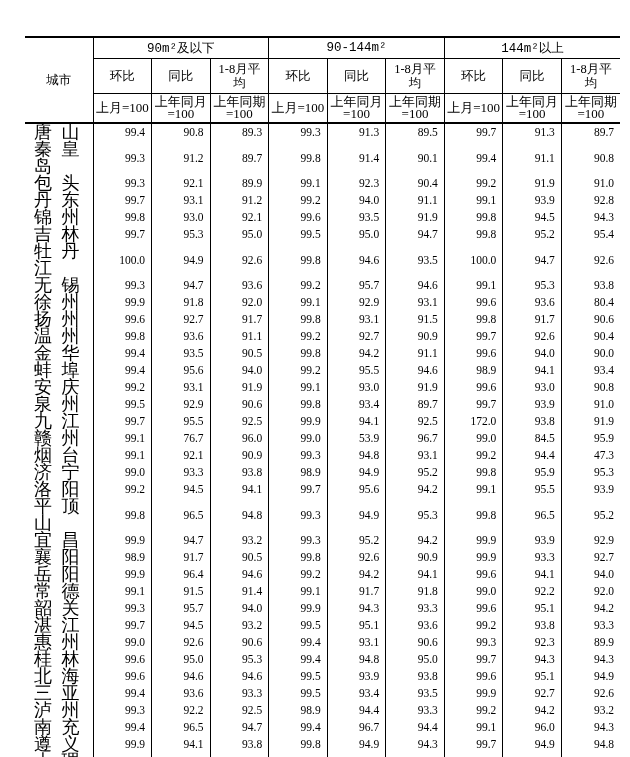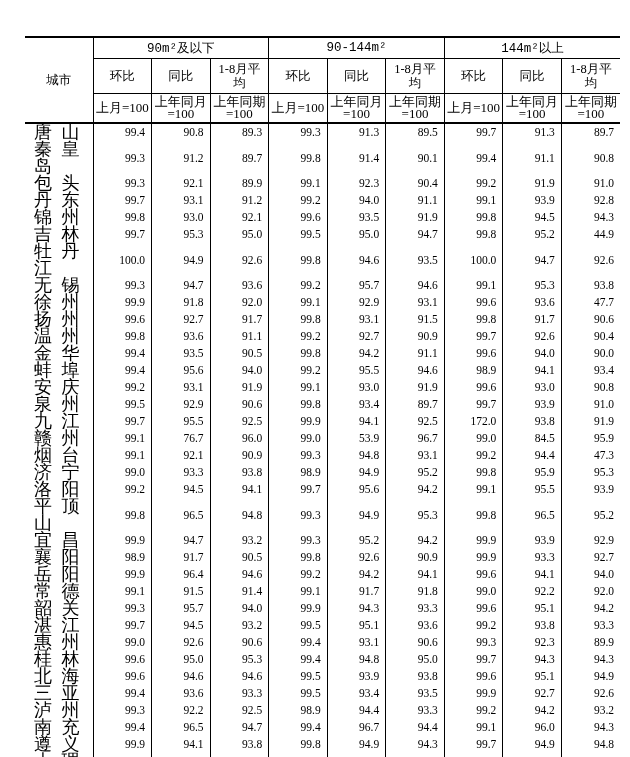--- a/index.html
+++ b/index.html
@@ -173,21 +173,21 @@
             <span class="cname">吉林</span>
           </td>
           <td class="val vr">99.7</td>
           <td class="val vr">95.3</td>
           <td class="val vr">95.0</td>
           <td class="val vr">99.5</td>
           <td class="val vr">95.0</td>
           <td class="val vr">94.7</td>
           <td class="val vr">99.8</td>
           <td class="val vr">95.2</td>
-          <td class="val">44.9</td>
+          <td class="val">95.4</td>
         </tr>
         <tr>
           <td class="city vr">
             <span class="cname">牡丹江</span>
           </td>
           <td class="val vr">100.0</td>
           <td class="val vr">94.9</td>
           <td class="val vr">92.6</td>
           <td class="val vr">99.8</td>
           <td class="val vr">94.6</td>
@@ -215,21 +215,21 @@
             <span class="cname">徐州</span>
           </td>
           <td class="val vr">99.9</td>
           <td class="val vr">91.8</td>
           <td class="val vr">92.0</td>
           <td class="val vr">99.1</td>
           <td class="val vr">92.9</td>
           <td class="val vr">93.1</td>
           <td class="val vr">99.6</td>
           <td class="val vr">93.6</td>
-          <td class="val">47.7</td>
+          <td class="val">80.4</td>
         </tr>
         <tr>
           <td class="city vr">
             <span class="cname">扬州</span>
           </td>
           <td class="val vr">99.6</td>
           <td class="val vr">92.7</td>
           <td class="val vr">91.7</td>
           <td class="val vr">99.8</td>
           <td class="val vr">93.1</td>

